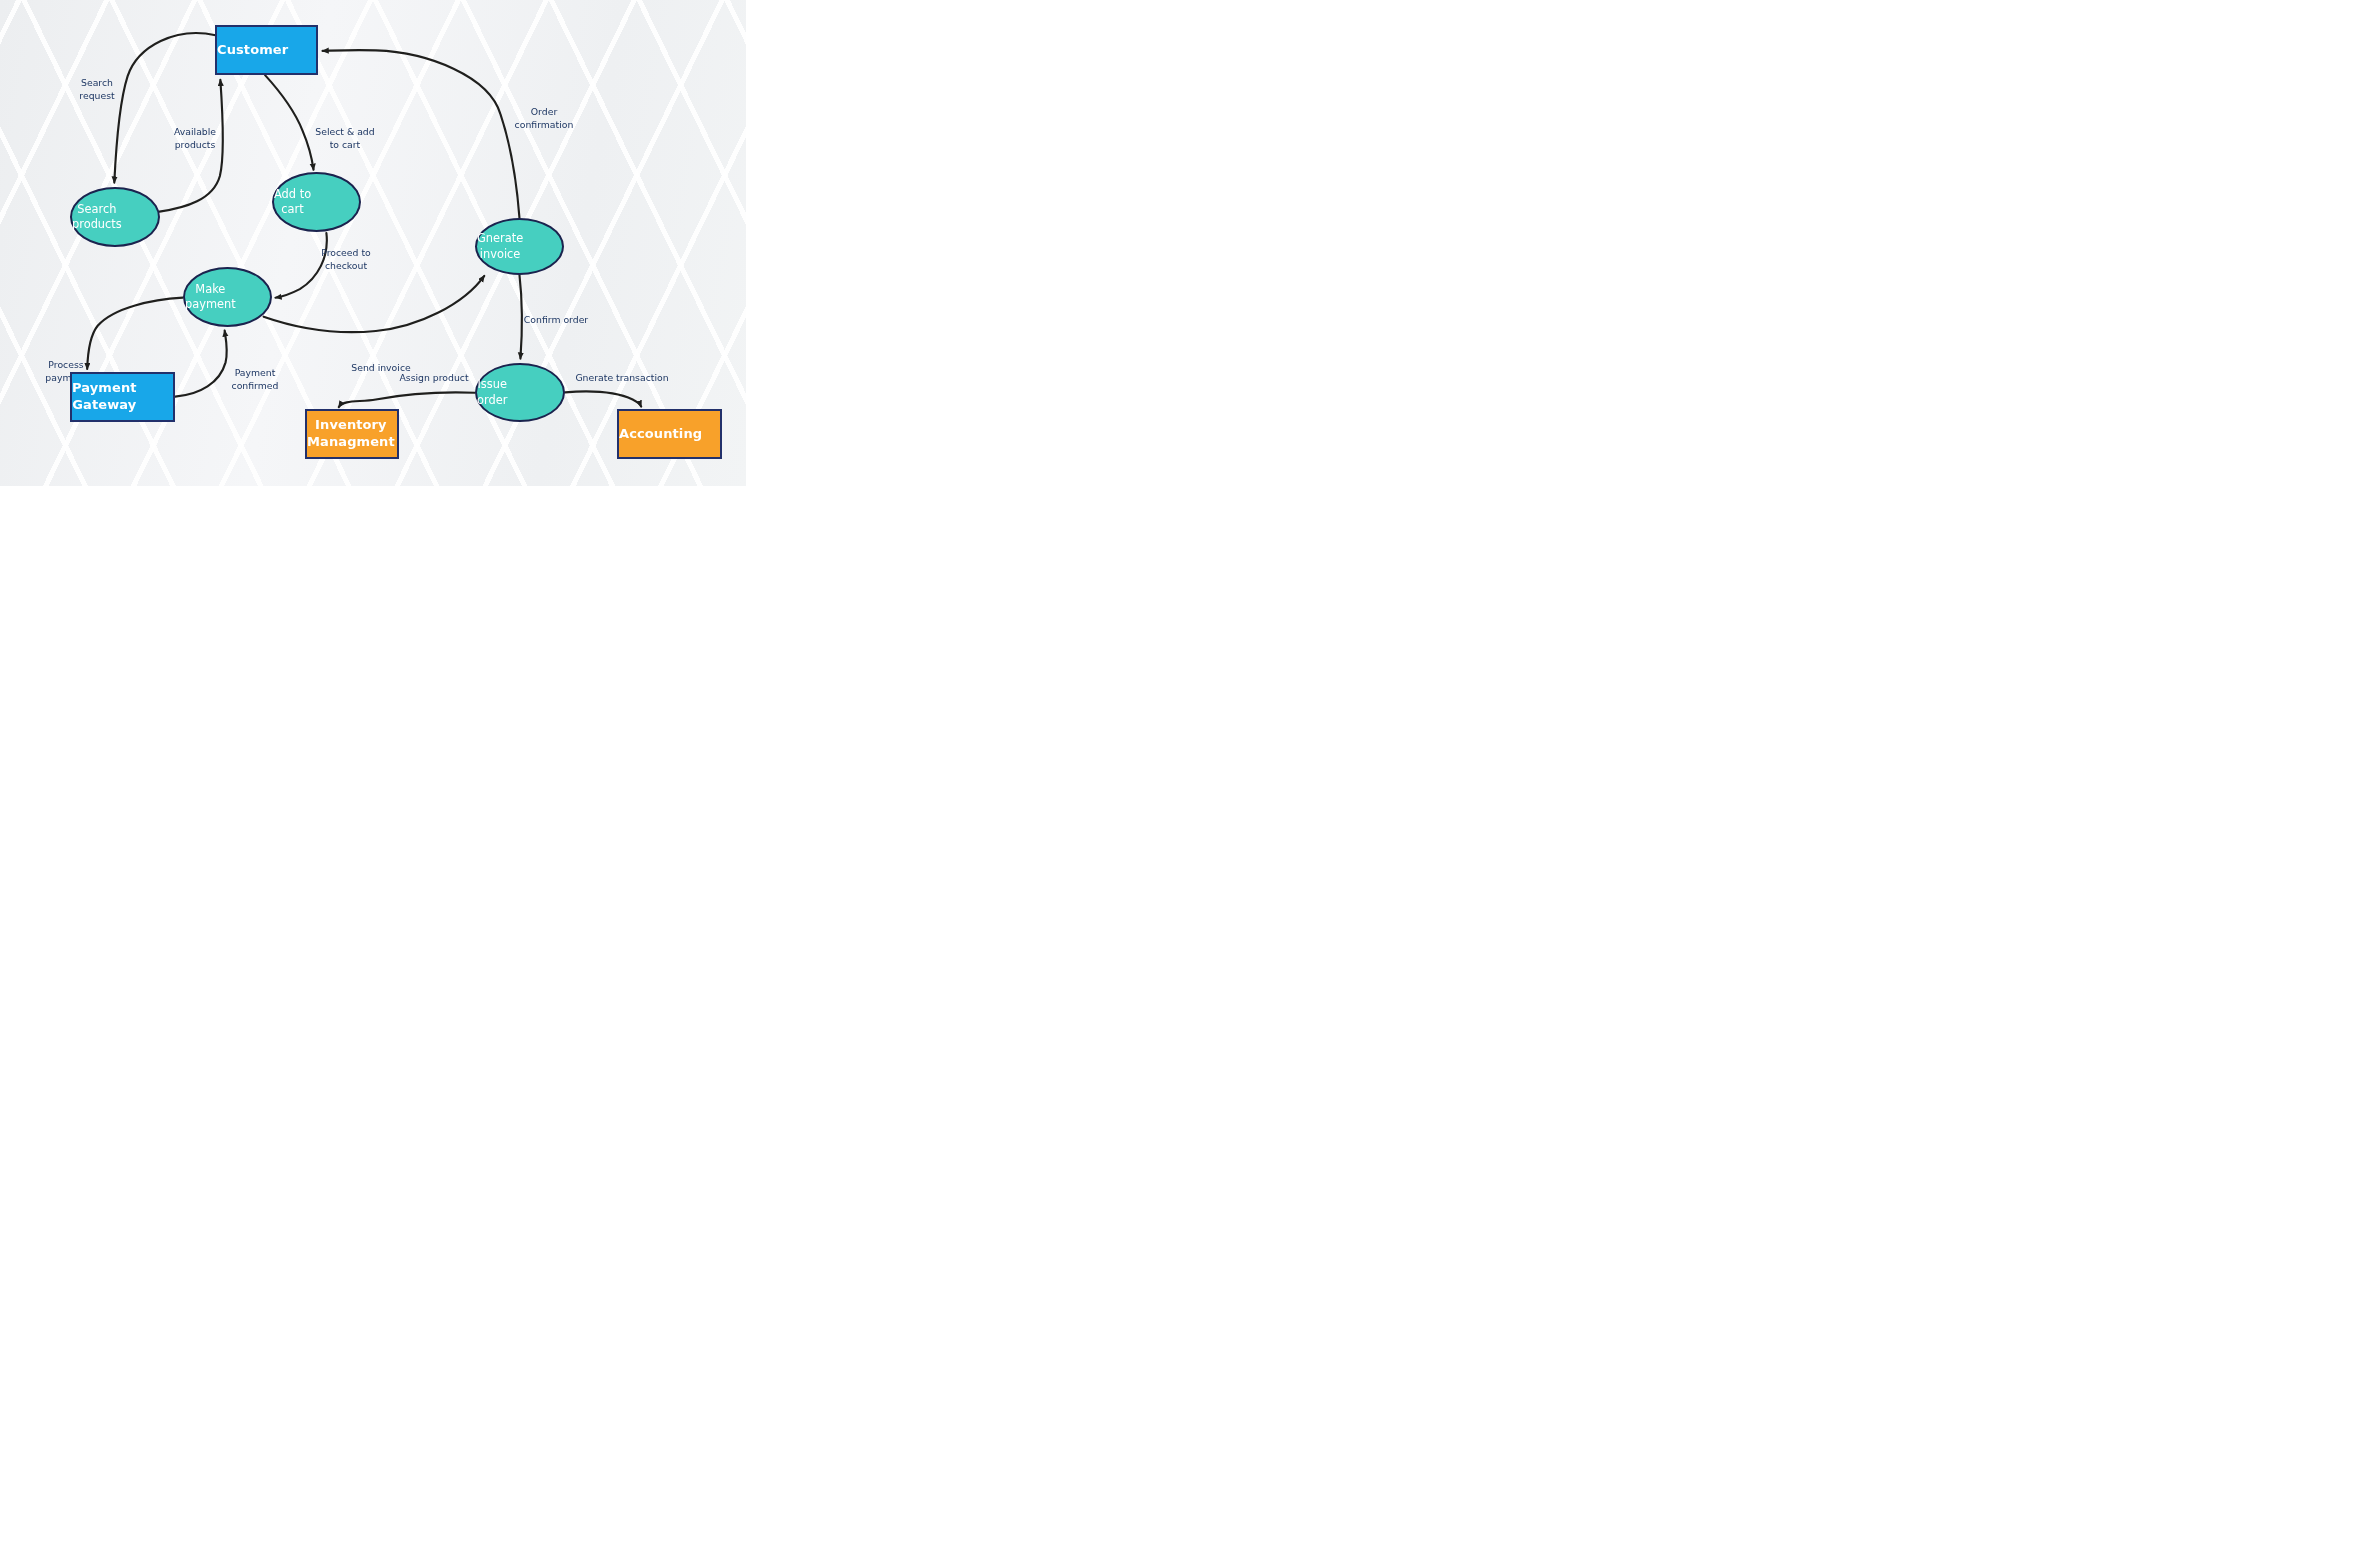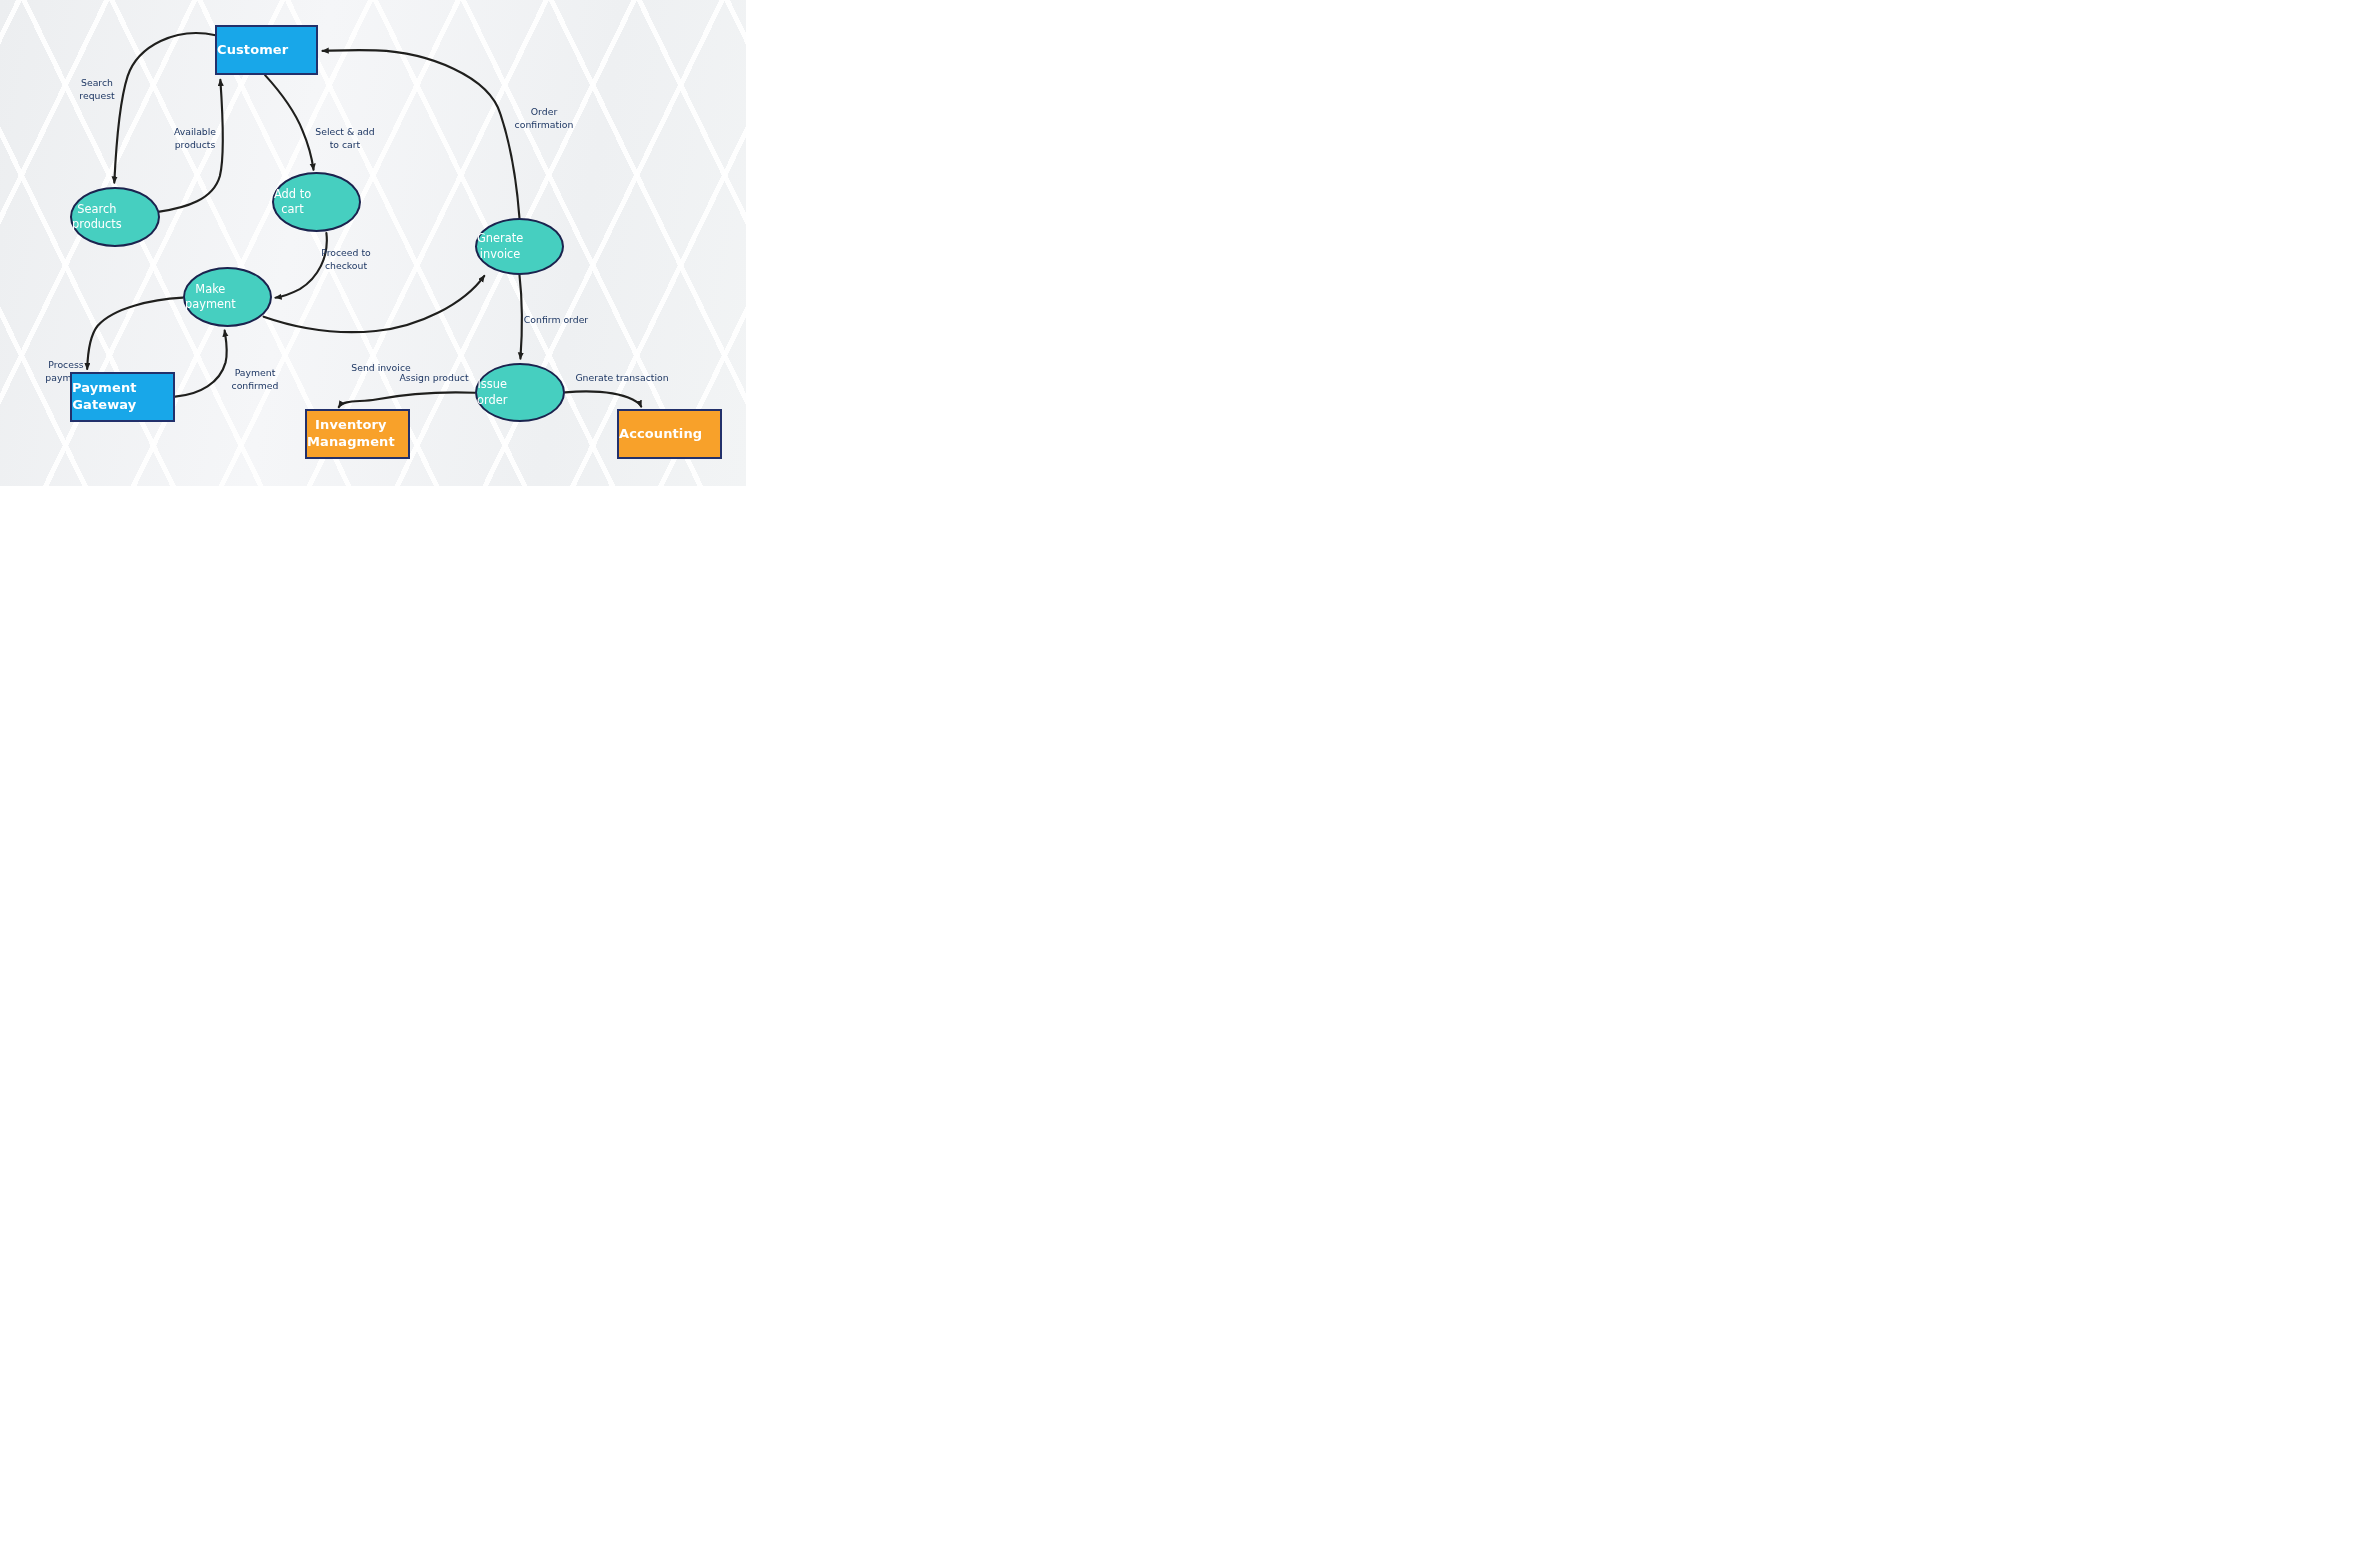--- a/index.html
+++ b/index.html
@@ -116,21 +116,21 @@
 payment</span>
     </div>
     <div class="node ellipse" style="left: 475px; top: 363px; width: 90px; height: 59px; background: rgb(70, 207, 192); border-color: rgb(27, 35, 78);">
       <span class="node-label" style="color: rgb(255, 255, 255);">Issue
 order</span>
     </div>
     <div class="node rect" style="left: 70px; top: 372px; width: 105px; height: 50px; background: rgb(24, 167, 233); border-color: rgb(34, 48, 107);">
       <span class="node-label" style="color: rgb(255, 255, 255);">Payment
 Gateway</span>
     </div>
-    <div class="node rect" style="left: 305px; top: 409px; width: 105px; height: 50px; background: rgb(248, 161, 42); border-color: rgb(34, 48, 107);">
+    <div class="node rect" style="left: 305px; top: 409px; width: 94px; height: 50px; background: rgb(248, 161, 42); border-color: rgb(34, 48, 107);">
       <span class="node-label" style="color: rgb(255, 255, 255);">Inventory
 Managment</span>
     </div>
     <div class="node rect" style="left: 617px; top: 409px; width: 105px; height: 50px; background: rgb(248, 161, 42); border-color: rgb(34, 48, 107);">
       <span class="node-label" style="color: rgb(255, 255, 255);">Accounting</span>
     </div>
   </div>
 
 
 </body></html>

